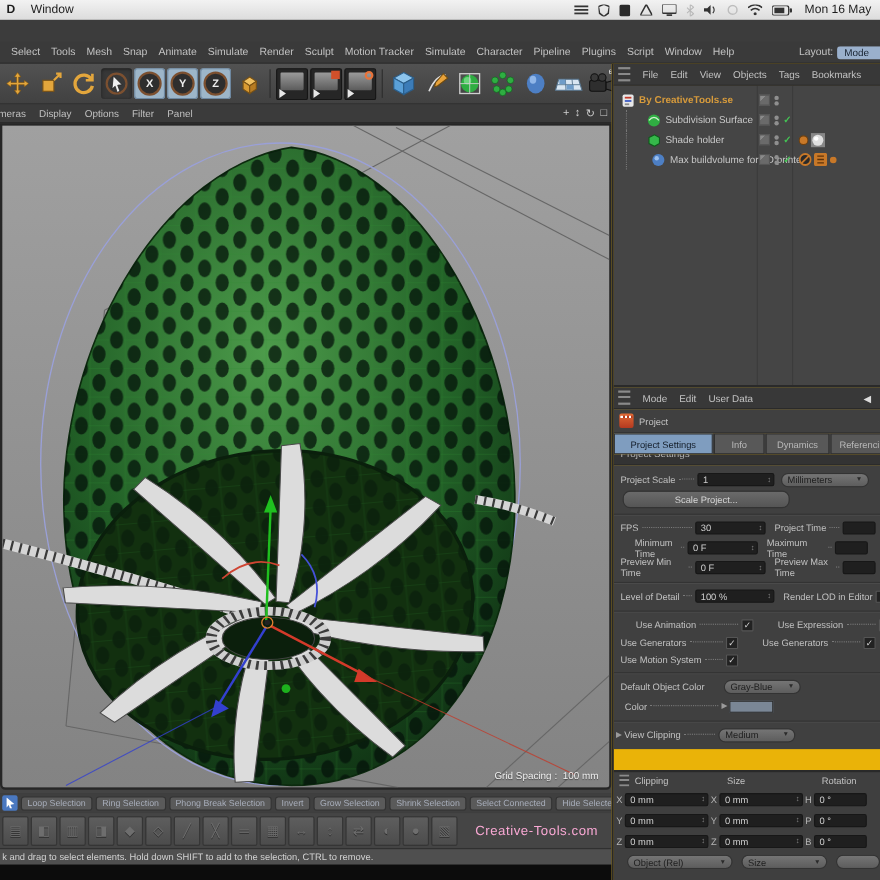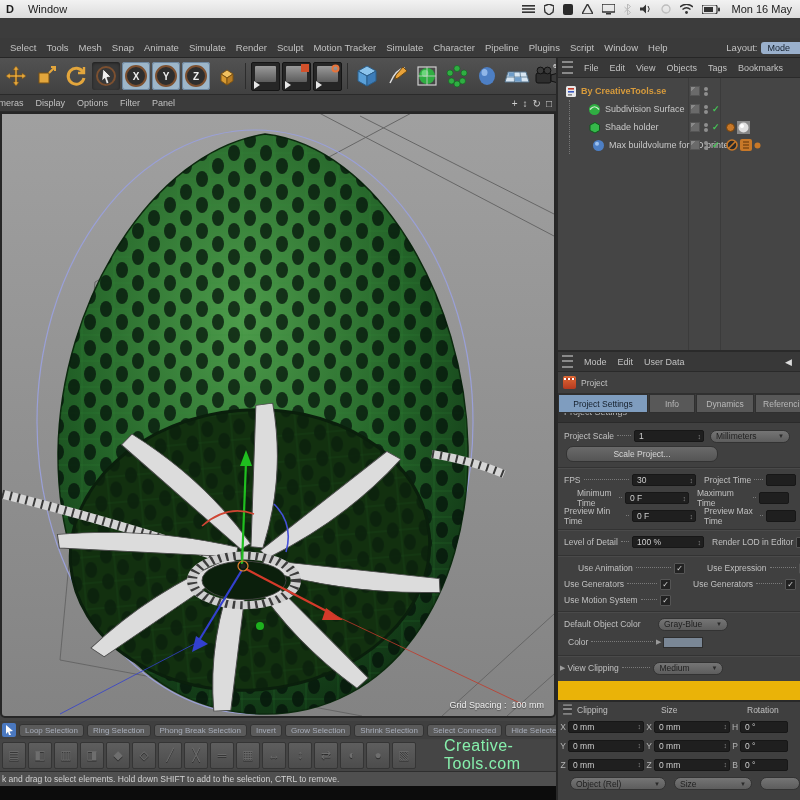--- a/index.html
+++ b/index.html
@@ -52,21 +52,21 @@
   .gridlabel{position:absolute;right:10px;bottom:6px;font-size:9px;color:#efefef;text-shadow:0 1px 1px #444;display:flex;gap:5px;}
   
   .selbar{position:absolute;left:0;top:663px;width:556px;height:18px;display:flex;align-items:center;gap:3px;
           background:#3f3f3f;padding-left:2px;box-sizing:border-box;overflow:hidden;}
   .selbtn{background:#5a5a5a;border:1px solid #333;border-radius:3px;color:#a7adba;font-size:8px;
           padding:1px 5px;white-space:nowrap;flex:none;}
   .minisel{width:14px;height:14px;background:#4a78c0;border-radius:2px;flex:none;display:flex;align-items:center;justify-content:center;}
   .iconrow{position:absolute;left:0;top:682px;width:556px;height:30px;background:#454545;display:flex;align-items:center;gap:2px;padding-left:2px;box-sizing:border-box;}
   .gbtn{width:22px;height:25px;background:linear-gradient(#5e5e5e,#4c4c4c);border:1px solid #353535;border-radius:2px;
         color:#6e6e6e;font-size:12px;display:flex;align-items:center;justify-content:center;flex:none;text-shadow:0 1px 0 #2c2c2c;}
-  .branding{margin-left:26px;font-size:16px;color:#86efac;letter-spacing:.5px;}
+  .branding{margin-left:14px;font-size:12px;color:#f9a8d4;letter-spacing:.5px;}
   .statusbar{position:absolute;left:0;top:713px;width:556px;height:15px;background:#4f4f4f;border-top:1px solid #2e2e2e;
              display:flex;align-items:center;font-size:8.5px;color:#d2d2d2;padding-left:2px;box-sizing:border-box;white-space:nowrap;overflow:hidden;}
   .blackstrip{position:absolute;left:0;top:728px;width:556px;height:14px;background:#0c0c0c;}
   
   .pmenu{display:flex;align-items:center;height:20px;background:#383838;border-bottom:1px solid #2a2a2a;font-size:9px;color:#c2c2c2;box-sizing:border-box;}
   .pmenu .mi{margin-left:11px;}
   .burger{width:11px;height:9px;margin-left:4px;border-top:2px solid #8a8a8a;border-bottom:2px solid #8a8a8a;background:linear-gradient(#383838 3px,#8a8a8a 3px,#8a8a8a 5px,#383838 5px);flex:none;}
   
   .omtree{position:relative;height:272px;background:#454545;overflow:hidden;}
   .om-colline{position:absolute;top:0;bottom:0;width:1px;background:#3b3b3b;}

